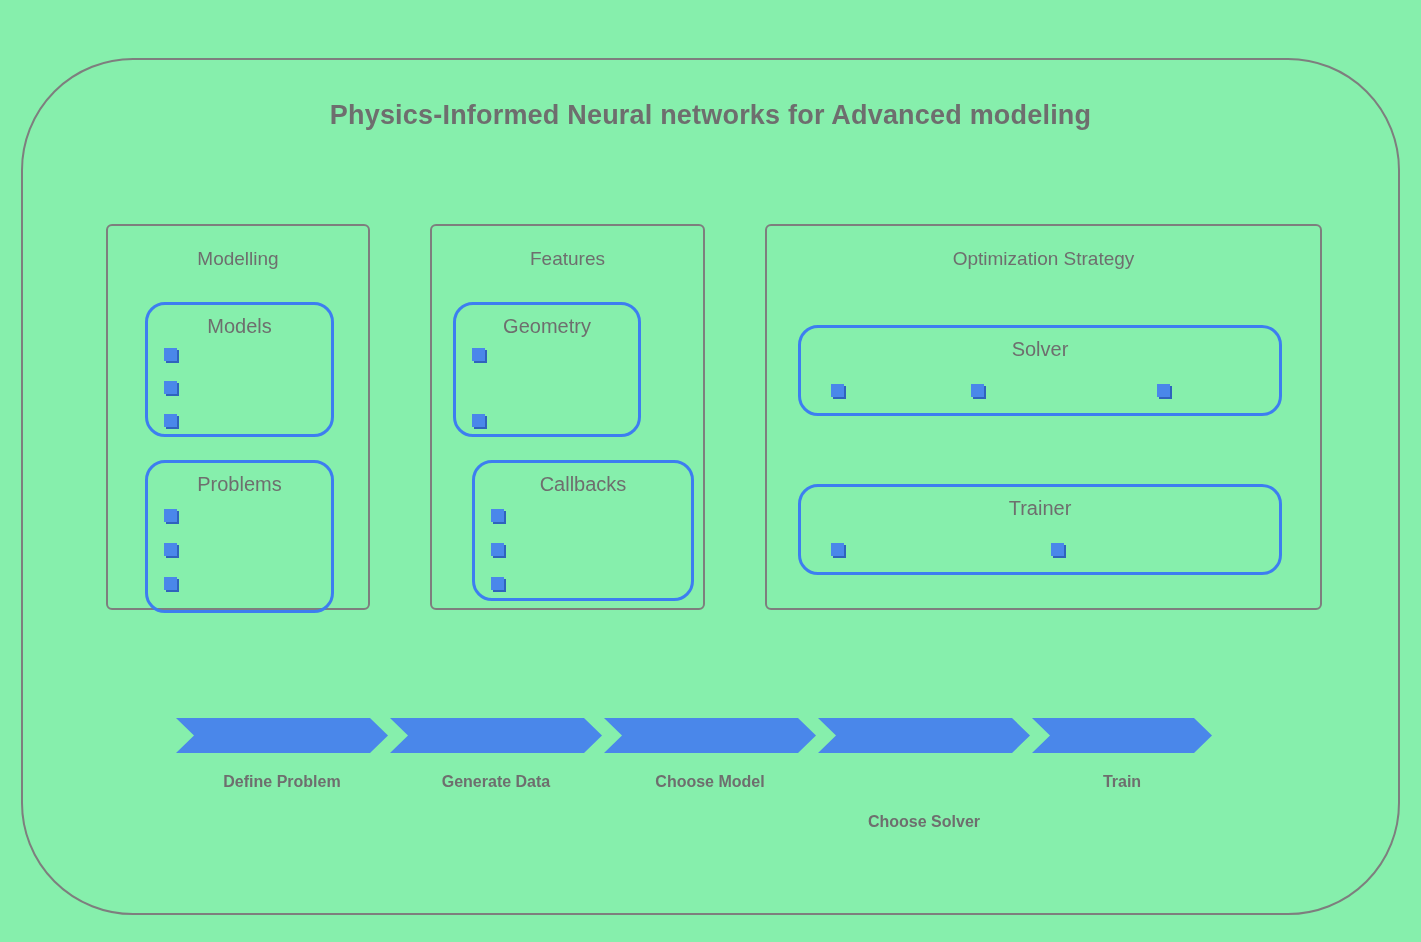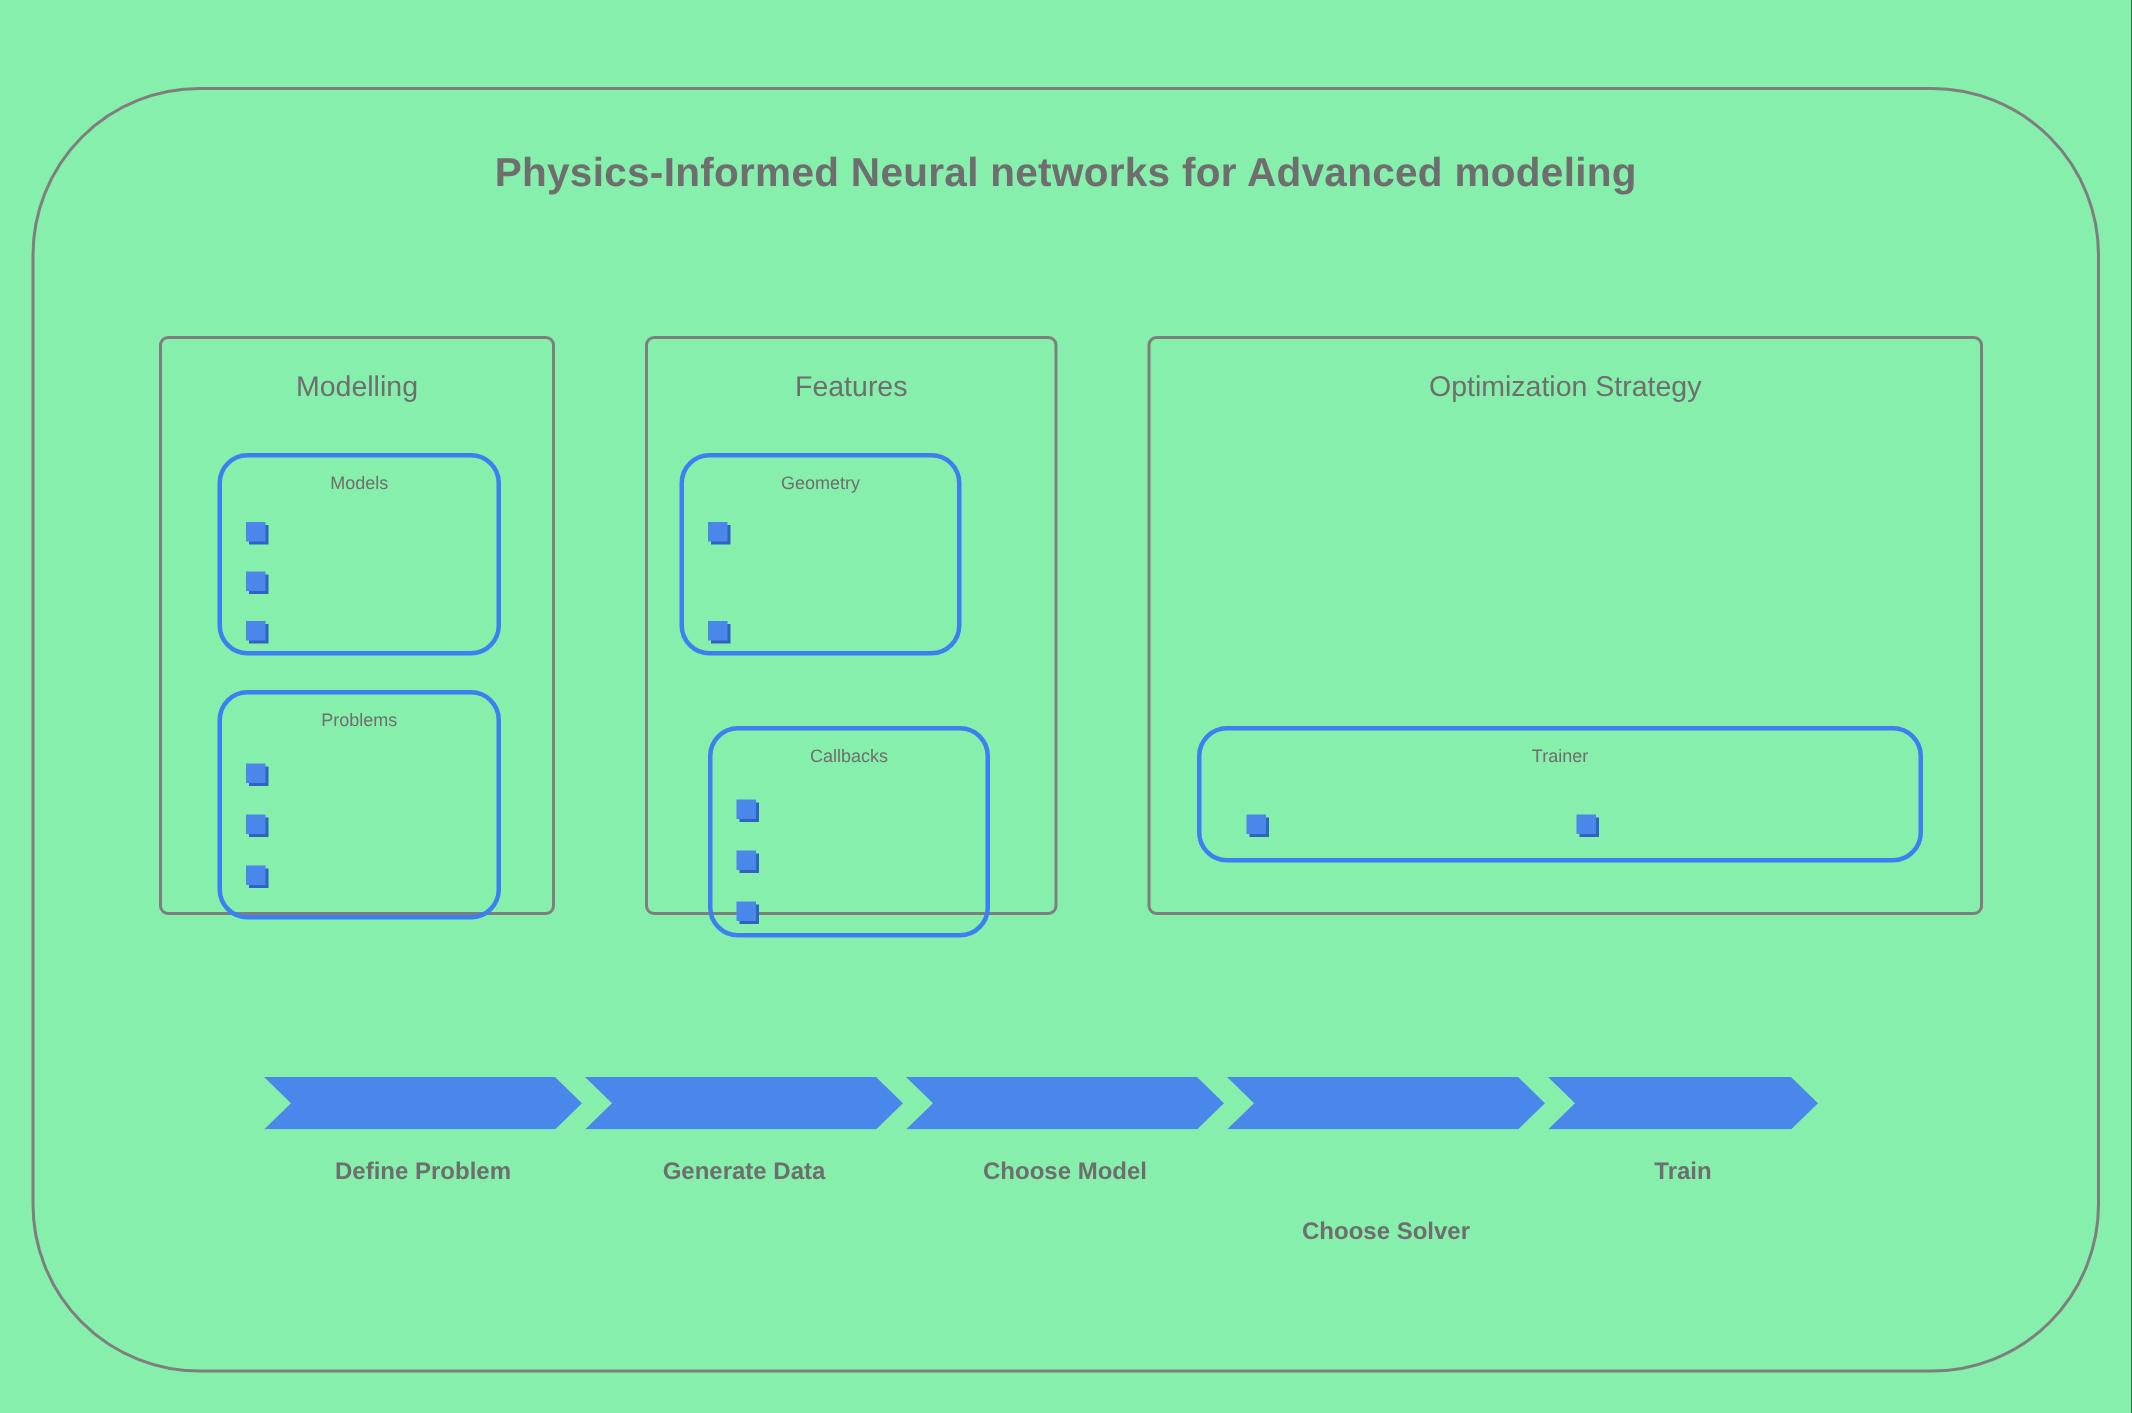--- a/index.html
+++ b/index.html
@@ -76,31 +76,31 @@
     border: 3px solid #3d7ef0;
     border-radius: 20px;
     background: transparent;
   }
   .sub-title {
     position: absolute;
     left: 0;
     top: 10px;
     width: 100%;
     text-align: center;
-    font-size: 12px;
+    font-size: 20px;
     color: #6e6e6e;
     white-space: nowrap;
   }
 
   
   #sub-models   { left: 145px; top: 302px; width: 189px; height: 135px; }
   #sub-problems { left: 145px; top: 460px; width: 189px; height: 153px; }
   
   #sub-geometry  { left: 453px; top: 302px; width: 188px; height: 135px; }
-  #sub-callbacks { left: 472px; top: 484px; width: 188px; height: 141px; }
+  #sub-callbacks { left: 472px; top: 460px; width: 222px; height: 141px; }
   
   #sub-solver  { left: 798px; top: 325px; width: 484px; height: 91px; }
   #sub-trainer { left: 798px; top: 484px; width: 484px; height: 91px; }
 
   
   .cube {
     position: absolute;
     width: 13px;
     height: 13px;
     background: #4a87ea;
@@ -183,20 +183,26 @@
     <div class="sub-title">Callbacks</div>
     <div class="cube" style="left:16px; top:46px;"></div>
     <div class="cube" style="left:16px; top:80px;"></div>
     <div class="cube" style="left:16px; top:114px;"></div>
   </div>
 
   <div class="group-box" id="group-optimization">
     <div class="group-title">Optimization Strategy</div>
   </div>
 
+  <div class="sub-box" id="sub-solver">
+    <div class="sub-title">Solver</div>
+    <div class="cube" style="left:30px; top:56px;"></div>
+    <div class="cube" style="left:170px; top:56px;"></div>
+    <div class="cube" style="left:356px; top:56px;"></div>
+  </div>
 
   <div class="sub-box" id="sub-trainer">
     <div class="sub-title">Trainer</div>
     <div class="cube" style="left:30px; top:56px;"></div>
     <div class="cube" style="left:250px; top:56px;"></div>
   </div>
 
   <div class="flow-row">
     <div class="chevron chev-mid" style="left:0px;   width:212px;"></div>
     <div class="chevron chev-mid" style="left:214px; width:212px;"></div>

